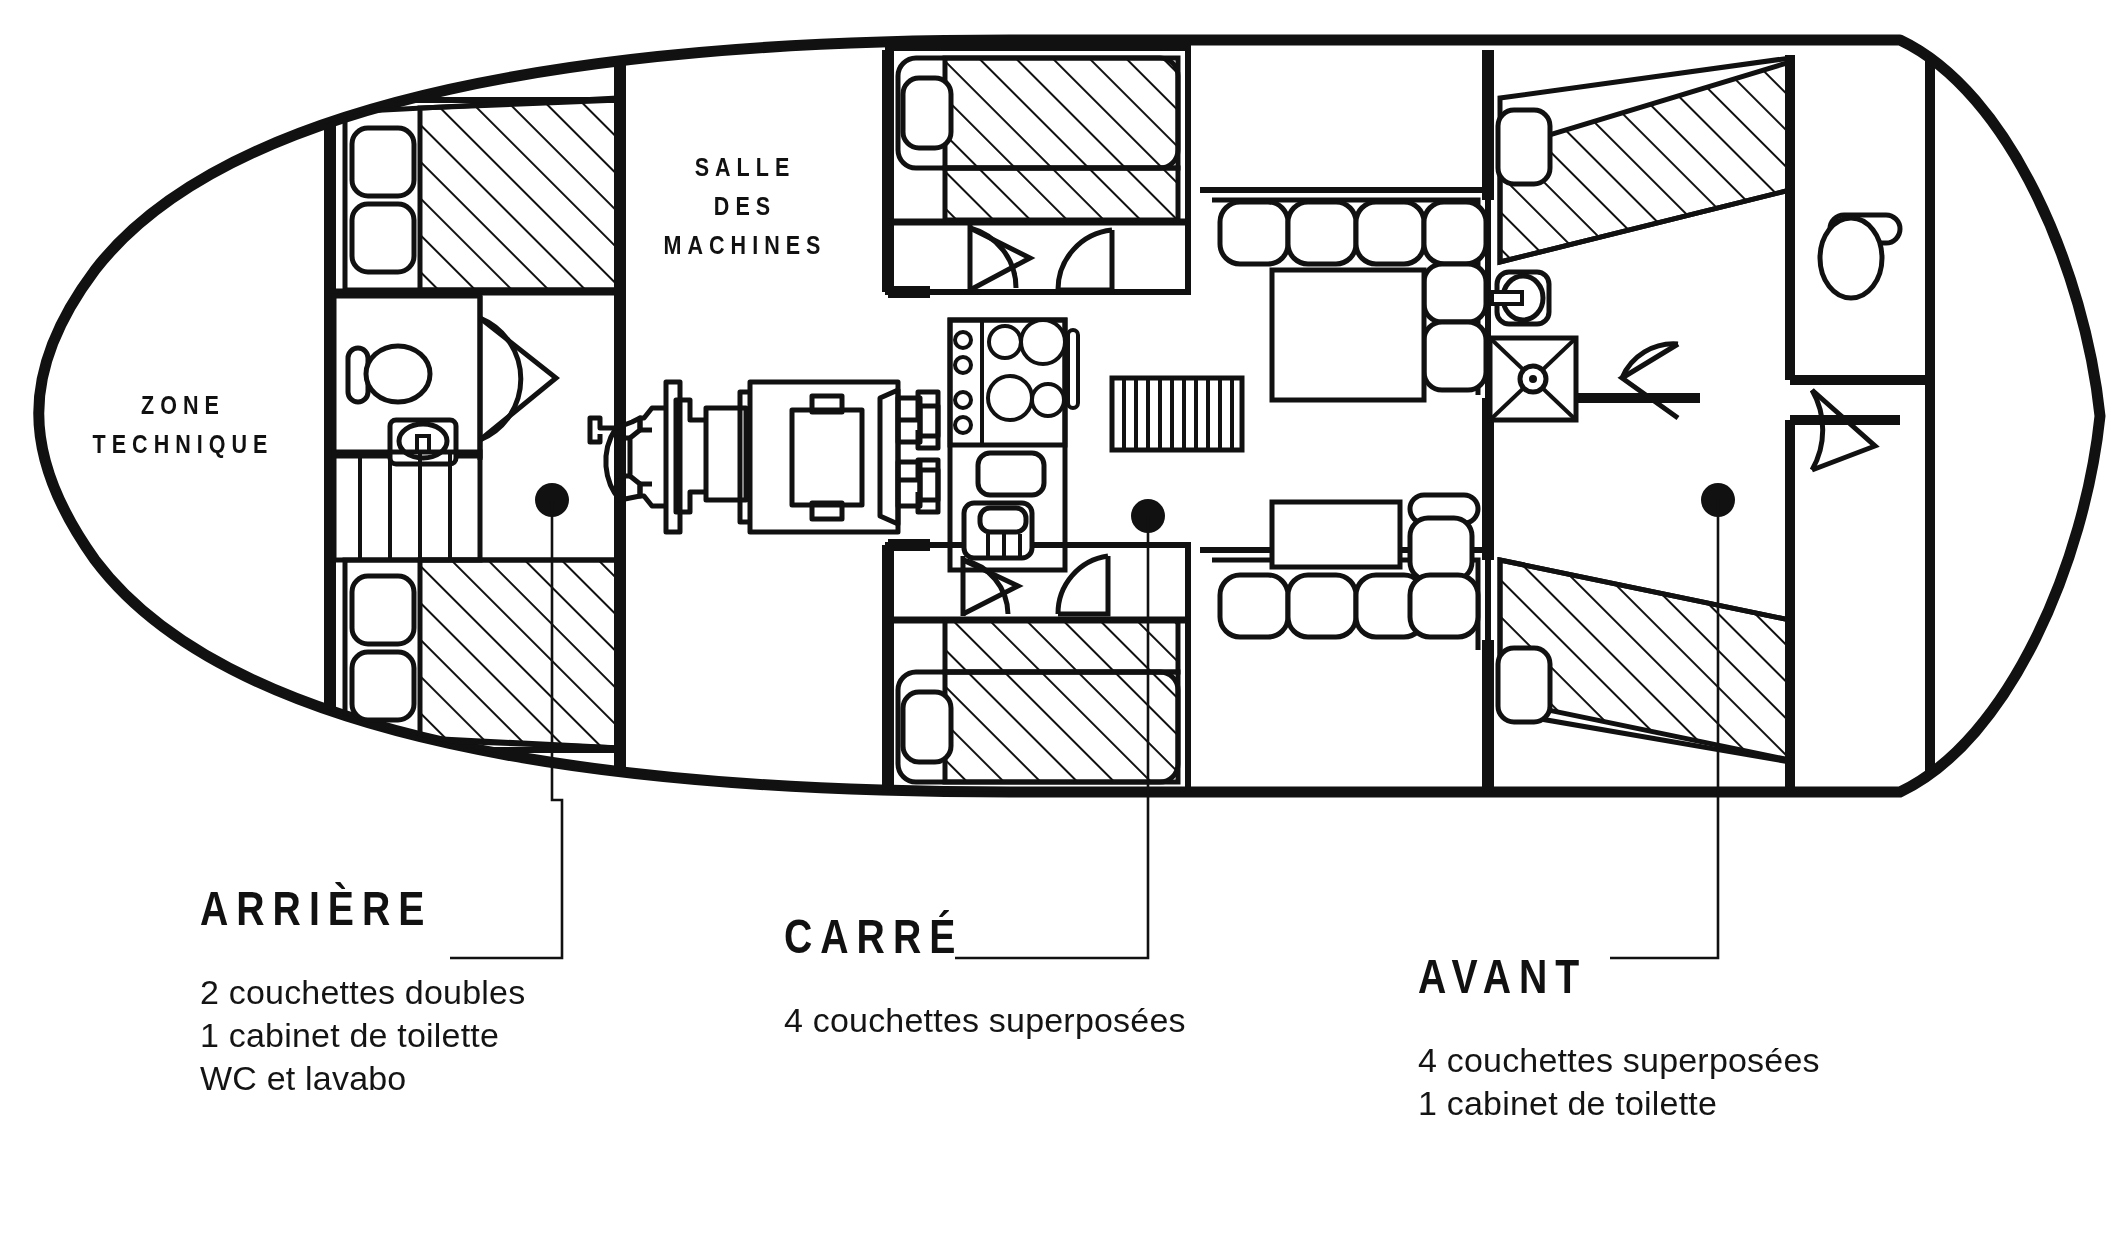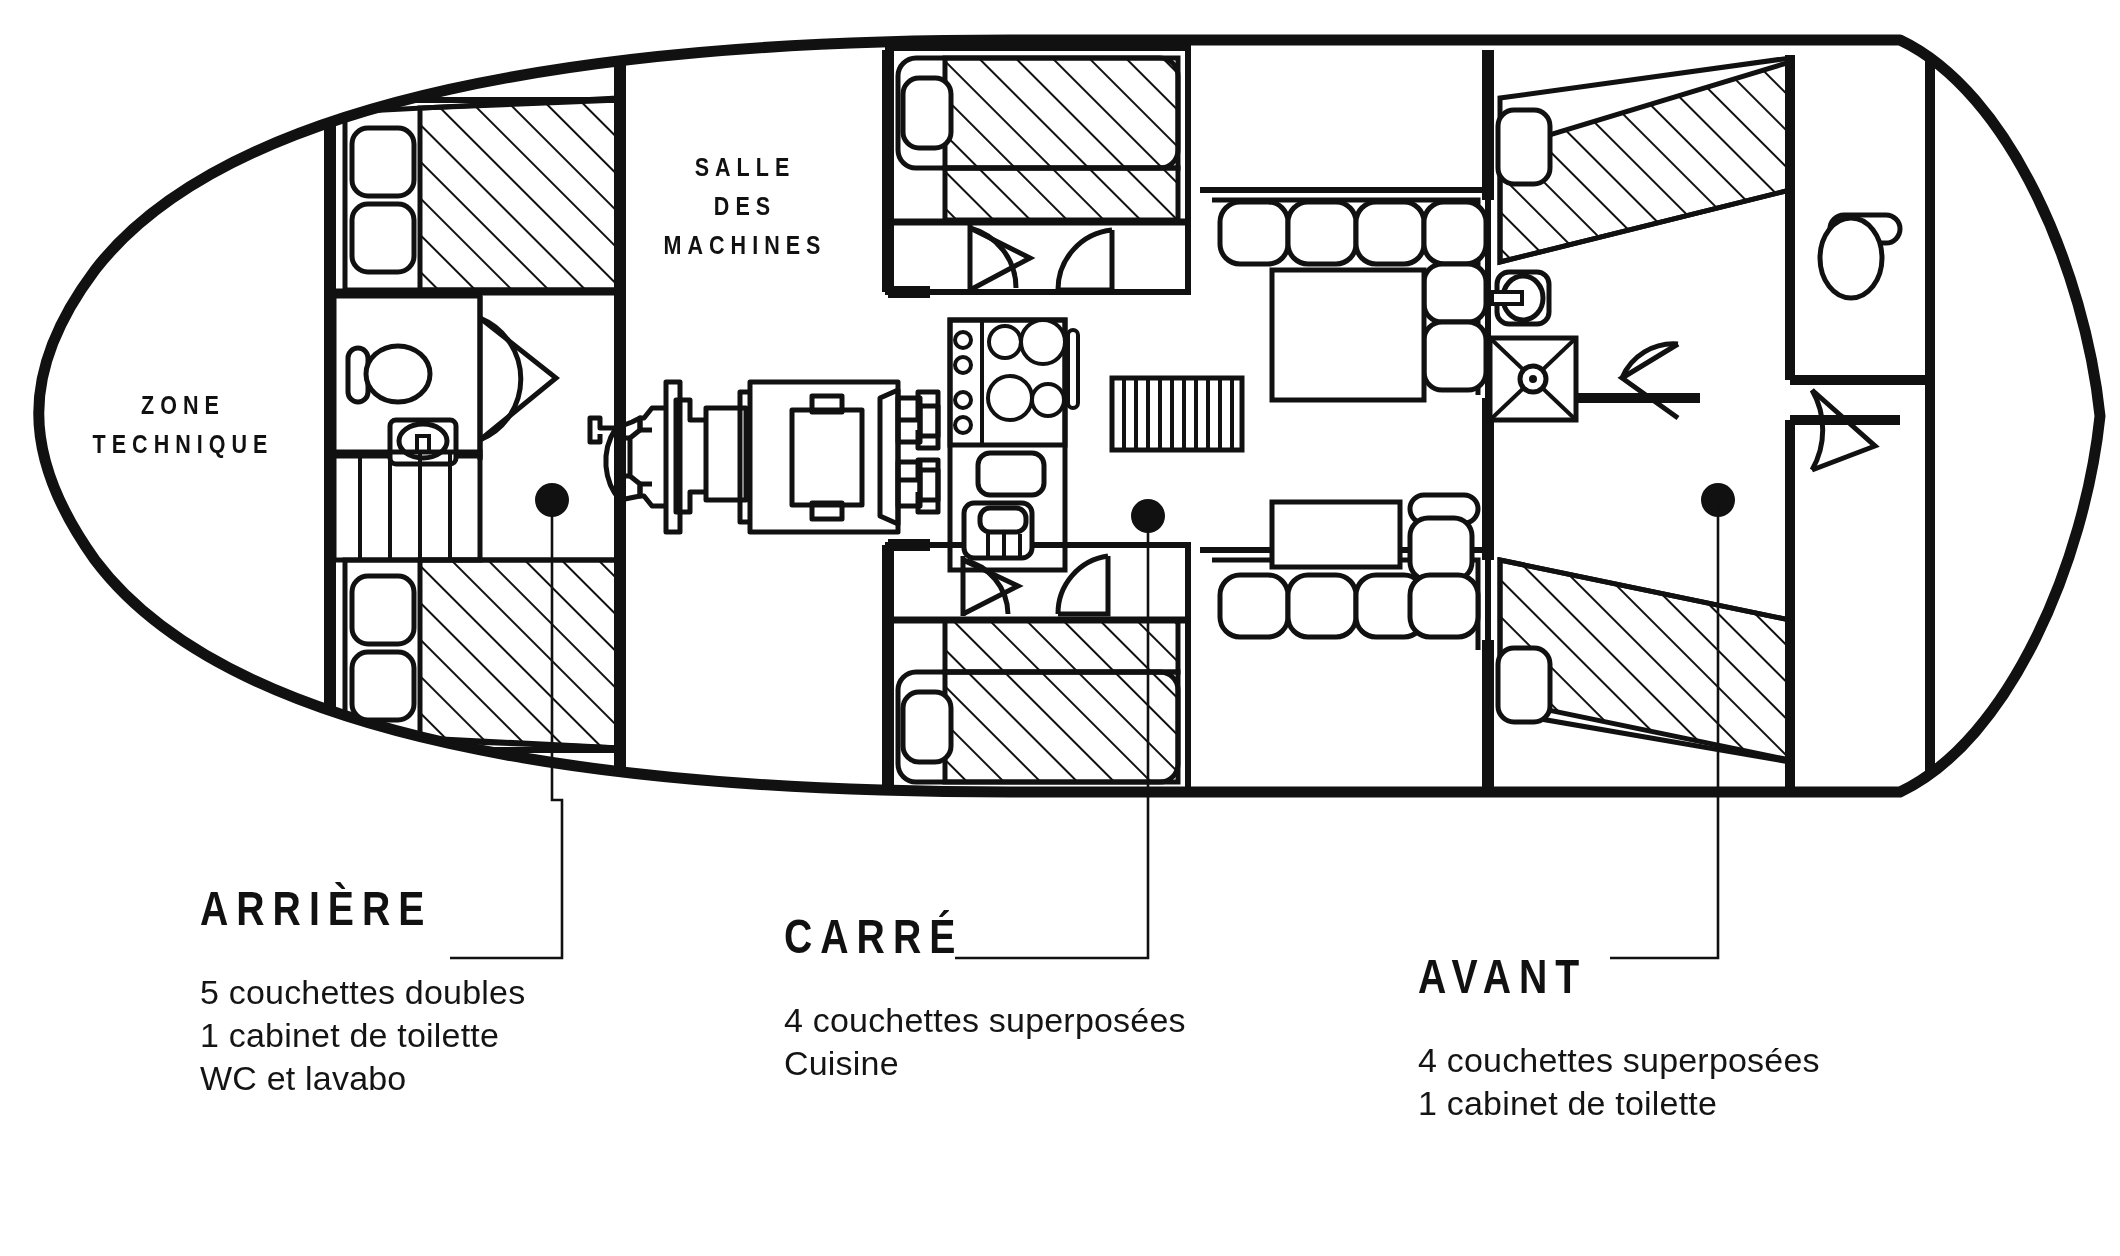--- a/index.html
+++ b/index.html
@@ -341,31 +341,30 @@
 
   <div class="plan-label" style="left:620px;top:148px;width:250px;">
     <div>SALLE</div>
     <div>DES</div>
     <div>MACHINES</div>
   </div>
 
   <div class="legend-block" style="left:200px;top:884px;">
     <div class="legend-title">ARRIÈRE</div>
     <div class="legend-lines">
-      <div>5 couchettes doubles</div>
+      <div>2 couchettes doubles</div>
       <div>1 cabinet de toilette</div>
       <div>WC et lavabo</div>
     </div>
   </div>
 
   <div class="legend-block" style="left:770px;top:912px;margin-left:14px;">
     <div class="legend-title">CARRÉ</div>
     <div class="legend-lines">
       <div>4 couchettes superposées</div>
-      <div>Cuisine</div>
     </div>
   </div>
 
   <div class="legend-block" style="left:1418px;top:912px;margin-top:40px;">
     <div class="legend-title">AVANT</div>
     <div class="legend-lines">
       <div>4 couchettes superposées</div>
       <div>1 cabinet de toilette</div>
     </div>
   </div>

